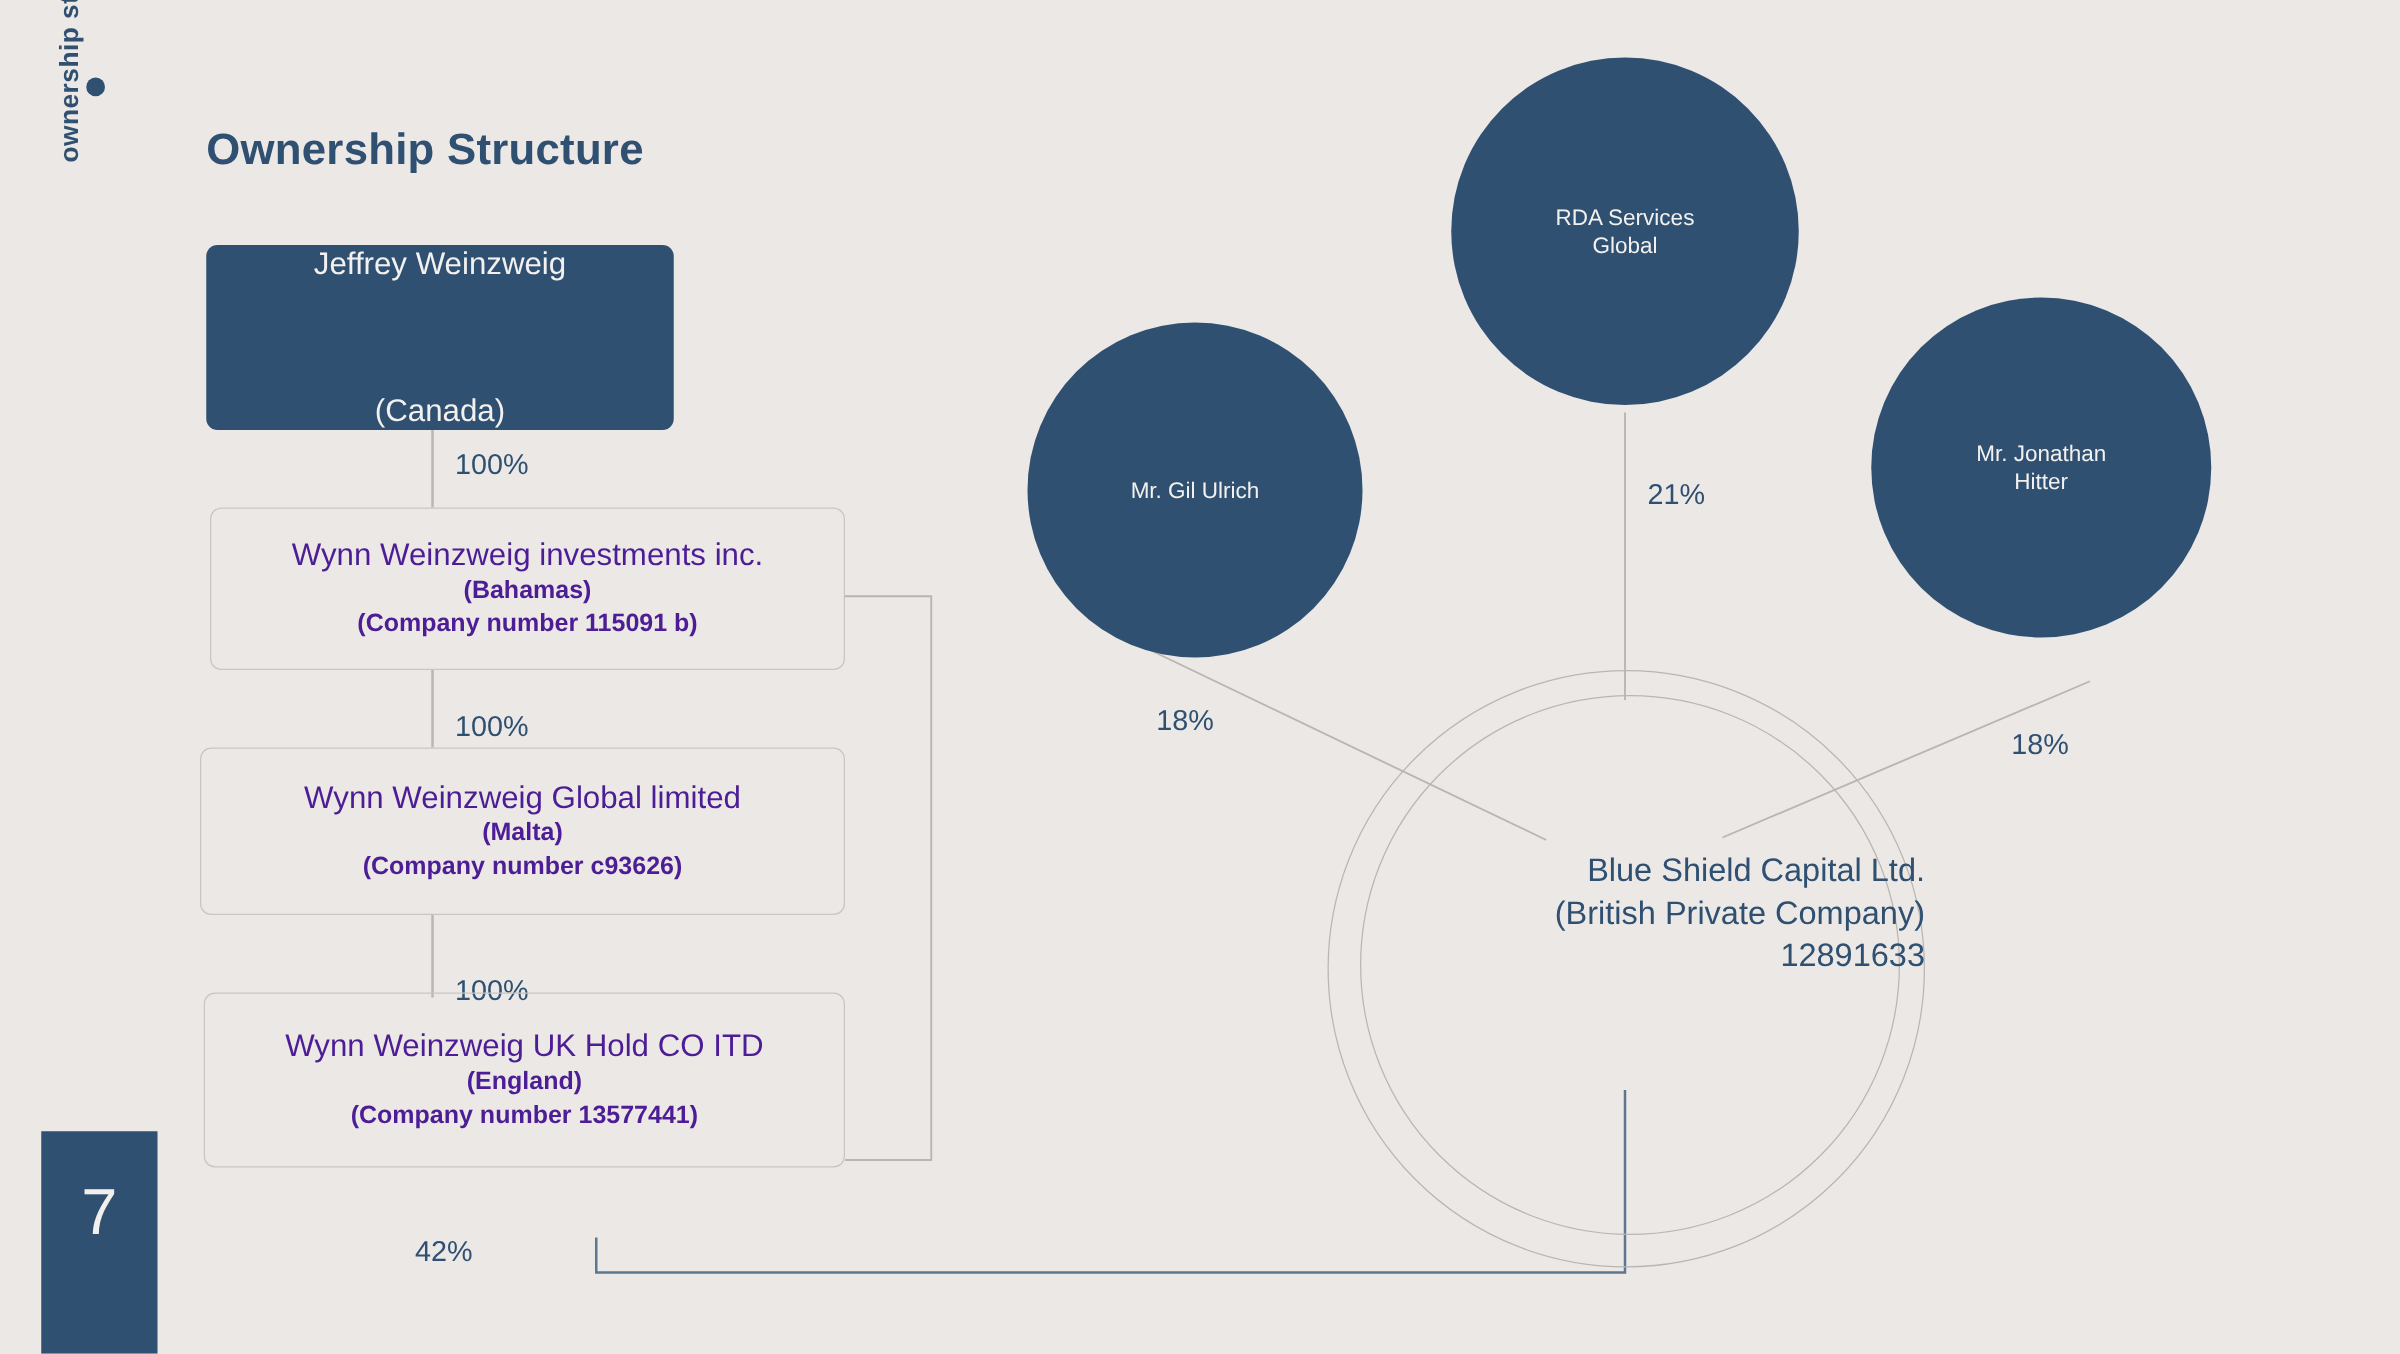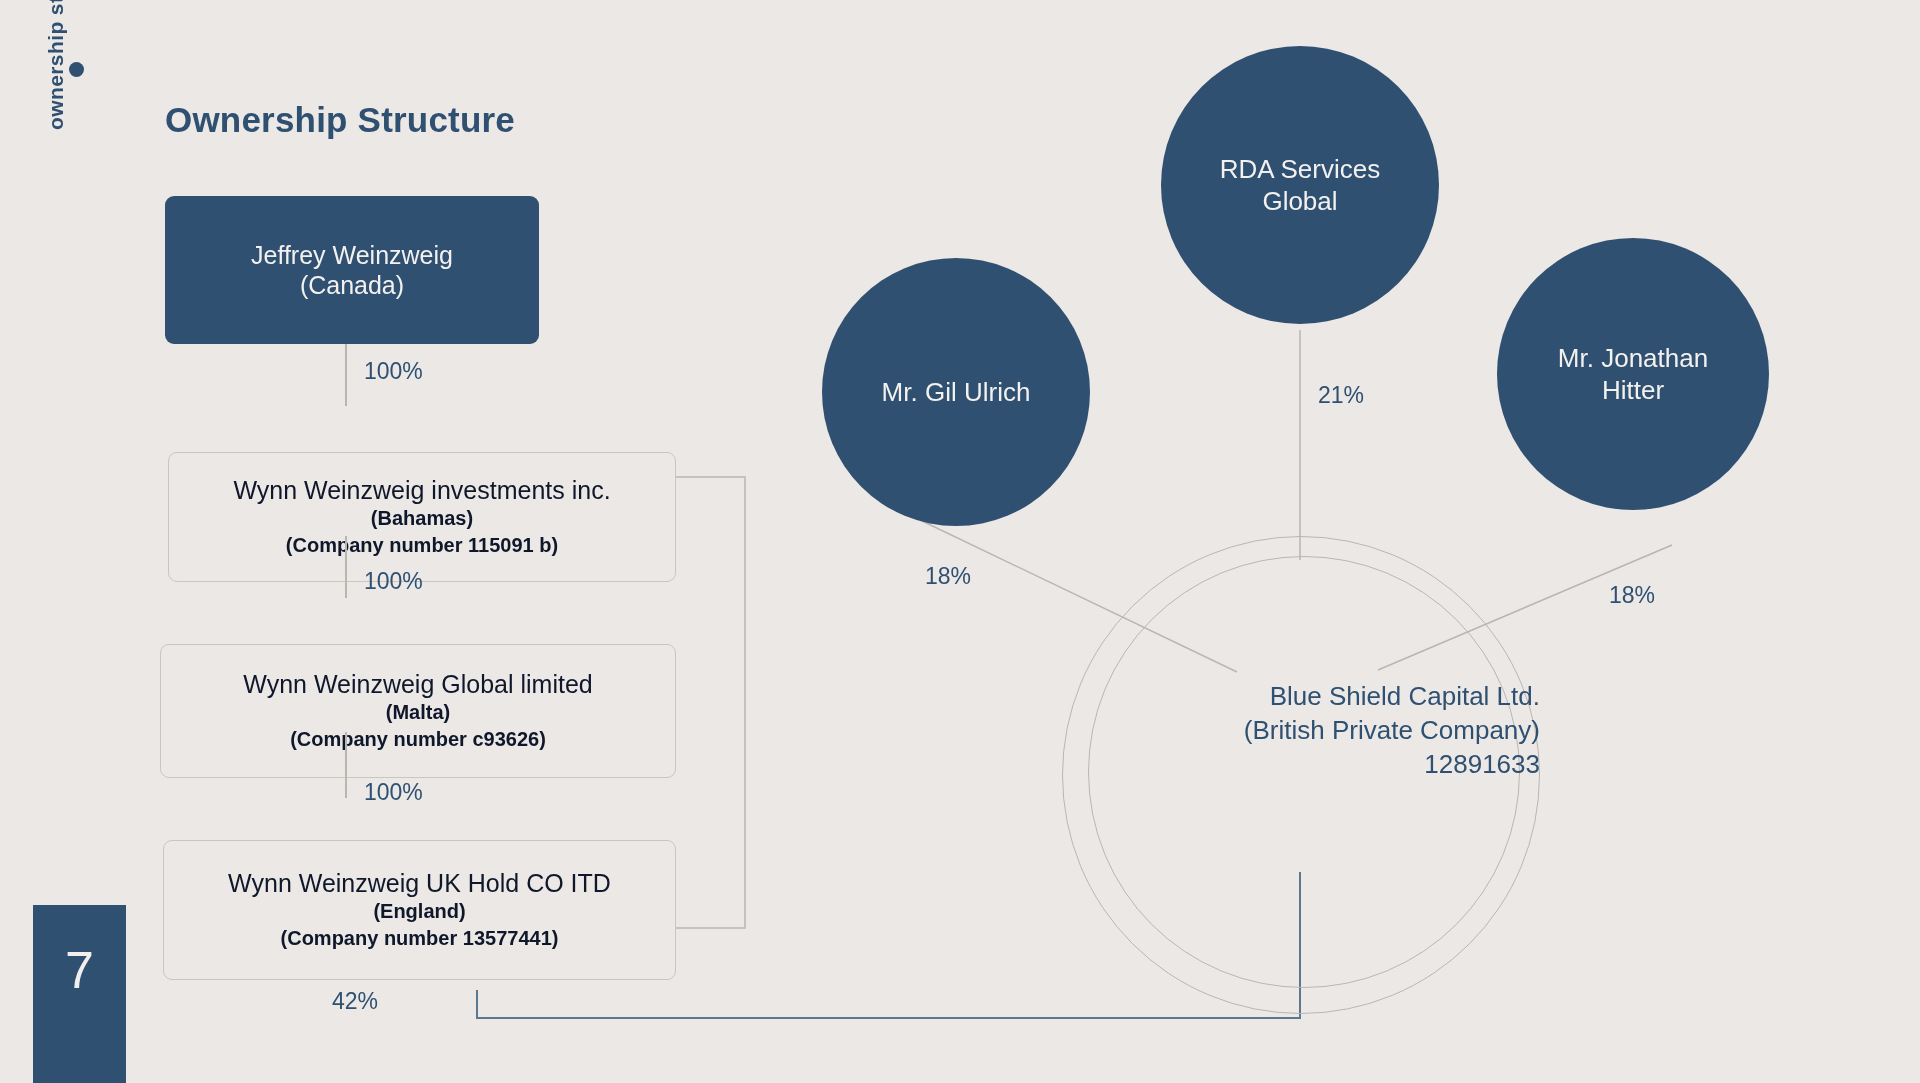--- a/index.html
+++ b/index.html
@@ -79,27 +79,27 @@
     display: flex;
     flex-direction: column;
     align-items: center;
     justify-content: center;
     text-align: center;
   }
   .node-box.filled {
     background: #2f5071;
     border-radius: 9px;
     color: #f3f1ef;
+    justify-content: space-between;
   }
   .node-box.outlined {
     background: transparent;
     border: 1.5px solid #c9c6c2;
     border-radius: 9px;
-    color: #0f172a;
-    margin-top: 46px;
+    color: #4c1d95;
   }
   .node-title {
     font-size: 25px;
     line-height: 1.2;
     font-weight: 400;
   }
   .node-sub {
     font-size: 20px;
     line-height: 1.35;
     font-weight: 700;
@@ -130,21 +130,21 @@
   
   .circle-node {
     position: absolute;
     border-radius: 50%;
     background: #2f5071;
     color: #f3f1ef;
     display: flex;
     align-items: center;
     justify-content: center;
     text-align: center;
-    font-size: 26px;
+    font-size: 18px;
     line-height: 1.25;
     box-sizing: border-box;
     padding: 10px;
   }
 
   
   .ring {
     position: absolute;
     border-radius: 50%;
     border: 1.5px solid #b9b6b2;

